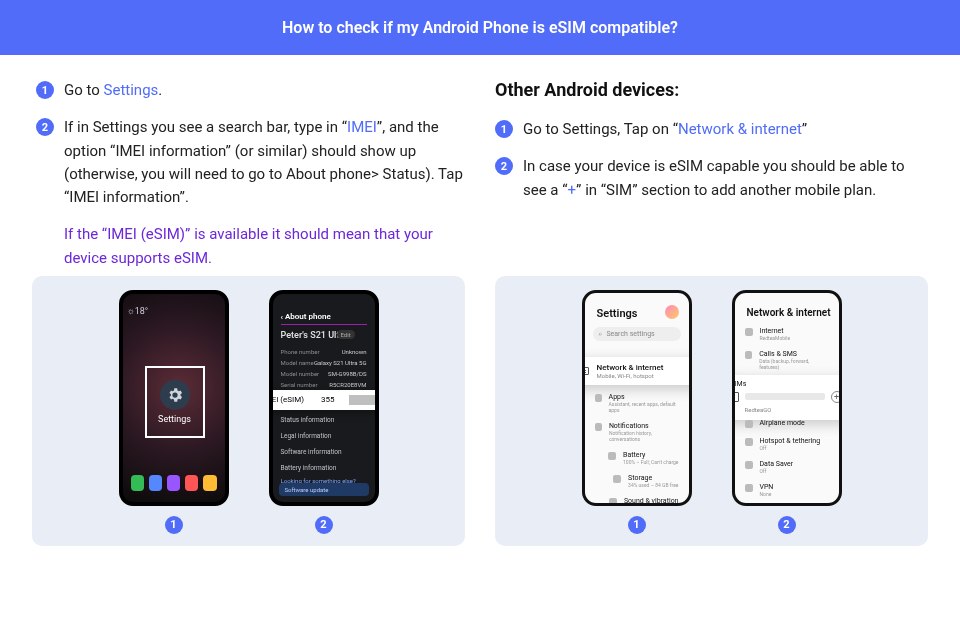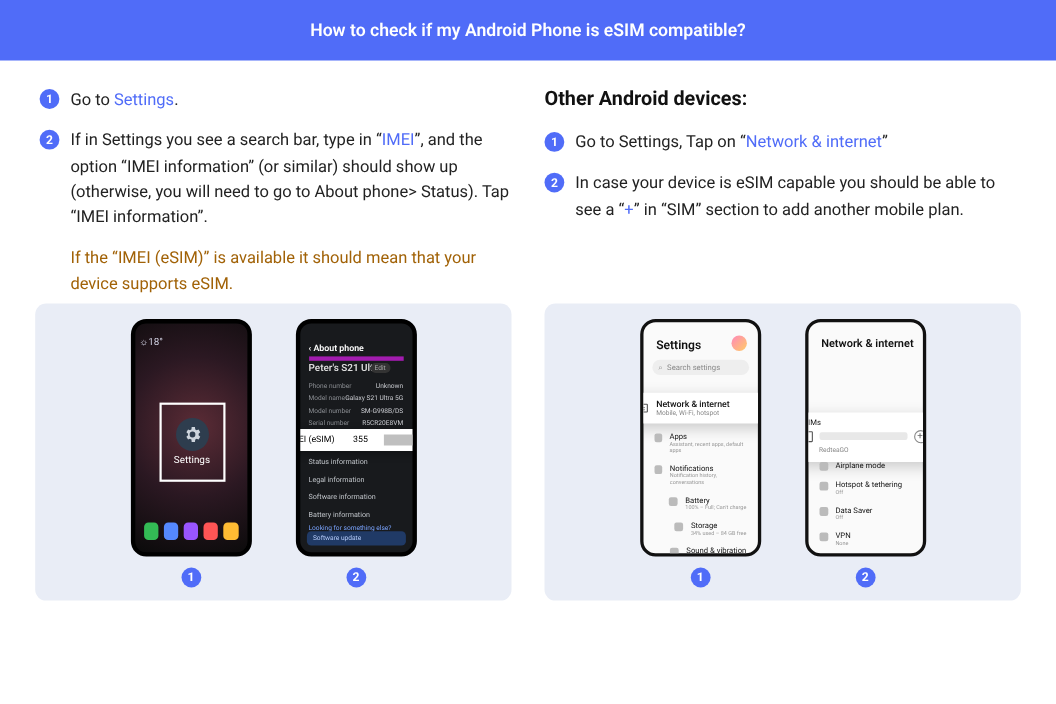--- a/index.html
+++ b/index.html
@@ -6,39 +6,39 @@
   body { font-family: -apple-system, BlinkMacSystemFont, "Segoe UI", Roboto, sans-serif; background: #fff; width: 960px; height: 640px; overflow: hidden; }
   .header { background: #506cf8; color: #fff; padding: 18px 0; text-align: center; }
   .header h1 { font-size: 16px; font-weight: 600; }
   .content { display: flex; gap: 30px; padding: 24px 36px 0 36px; }
   .col { flex: 1; }
   .col h2 { font-size: 18px; font-weight: 700; margin-bottom: 18px; color: #111; }
   .step { display: flex; align-items: flex-start; gap: 10px; margin-bottom: 14px; }
   .bullet { flex: 0 0 18px; width: 18px; height: 18px; border-radius: 50%; background: #506cf8; color: #fff; font-size: 11px; font-weight: 700; display: flex; align-items: center; justify-content: center; margin-top: 2px; }
   .step-text { font-size: 15px; line-height: 1.55; color: #222; }
   .step-text .link { color: #506cf8; }
-  .step-extra { margin-left: 28px; font-size: 15px; line-height: 1.55; color: #a16207; margin-top: 6px; }
+  .step-extra { margin-left: 28px; font-size: 15px; line-height: 1.55; color: #6d28d9; margin-top: 6px; }
   .shots-row { display: flex; gap: 30px; padding: 0 32px; margin-top: 6px; }
   .shots { flex: 1; background: #e9edf6; border-radius: 10px; padding: 14px 10px 12px 10px; display: flex; justify-content: center; gap: 40px; }
   .shot-col { display: flex; flex-direction: column; align-items: center; gap: 10px; }
   .shot-badge { width: 18px; height: 18px; border-radius: 50%; background: #506cf8; color: #fff; font-size: 11px; font-weight: 700; display: flex; align-items: center; justify-content: center; }
   .phone { width: 110px; height: 216px; border-radius: 14px; position: relative; overflow: hidden; }
   .phone.dark { background: #0a0a0a; border: 4px solid #000; }
   .phone.dark2 { background: #181a1d; border: 4px solid #000; }
   .phone.light { background: #fafafa; border: 3px solid #111; }
   
   .p1-wall { position:absolute; inset:0; background: radial-gradient(circle at 55% 45%, #5b2c36 0%, #2b1822 50%, #0a0a0a 100%);}
   .p1-clock { position:absolute; top:12px; left:4px; color:#ccd; font-size:9px;text-align:right; }
   .gear-box { position:absolute; top:72px; left:22px; width:60px; height:72px; border:2.5px solid #fff; display:flex; flex-direction:column; align-items:center; justify-content:center; gap:4px; }
   .gear-circ { width:30px; height:30px; border-radius:50%; background:#2e3d4e; display:flex; align-items:center; justify-content:center; }
   .gear-svg { width:18px; height:18px; }
   .gear-lab { color:#fff; font-size:9px; }
   .dock { position:absolute; bottom:8px; left:8px; right:8px; height:22px; display:flex; gap:5px; align-items:center; justify-content:center;}
   .dock span { width:16px; height:16px; border-radius:4px; }
-  .p2-title { position:absolute; top:18px; left:8px; right:8px; color:#fff; font-size:8px; font-weight:600; border-bottom:4px solid #a21caf; padding-bottom:3px;}
+  .p2-title { position:absolute; top:18px; left:8px; right:8px; color:#fff; font-size:8px; font-weight:600; border-bottom:1px solid #a21caf; padding-bottom:3px;}
   .p2-sub { position:absolute; top:36px; left:8px; color:#ddd; font-size:9px; font-weight:600;}
   .p2-edit { position:absolute; top:36px; left:64px; background:#333; color:#aaa; font-size:6px; padding:1px 4px; border-radius:6px;}
   .p2-rows { position:absolute; top:54px; left:8px; right:8px; display:flex; flex-direction:column; gap:4px;}
   .p2-row { display:flex; justify-content:space-between; font-size:6px; color:#8a8d92;}
   .p2-row .v { color:#c9cbd0; }
   .imei-pop { position:absolute; top:96px; left:-18px; width:140px; height:20px; background:#fff; border-radius:3px; box-shadow:0 2px 8px rgba(0,0,0,.35); display:flex; align-items:center; padding:0 8px; font-size:8px; color:#000; justify-content:space-between;}
   .imei-pop .mask { width:38px; height:10px; background:#bfbfbf;}
   .p2-list { position:absolute; top:122px; left:8px; right:8px; display:flex; flex-direction:column; gap:8px;}
   .p2-li { font-size:6.5px; color:#bfc3c8; }
   .p2-foot { position:absolute; bottom:6px; left:6px; right:6px; background:#203a66; border-radius:4px; padding:3px 6px; font-size:6px; color:#b7cdfb;}
@@ -235,20 +235,36 @@
                 <div class="tt">Sound &amp; vibration</div>
               </div>
             </div>
         </div>
       </div>
       <div class="shot-badge">1</div>
     </div>
     <div class="shot-col">
       <div class="phone light">
         <div class="p4-title">Network &amp; internet</div>
+        <div class="p4-list" style="top:34px">
+          <div class="p4-li">
+              <div class="dot"></div>
+              <div>
+                <div class="tt">Internet</div>
+                <div class="ss">RedteaMobile</div>
+              </div>
+            </div>
+          <div class="p4-li">
+              <div class="dot"></div>
+              <div>
+                <div class="tt">Calls &amp; SMS</div>
+                <div class="ss">Data (backup, forward, features)</div>
+              </div>
+            </div>
+        </div>
         <div class="sim-pop">
           <div class="hd">SIMs</div>
           <div class="row">
             <div class="sim-ic"></div>
             <div class="sim-bar"></div>
             <div class="sim-plus">+</div>
           </div>
           <div class="car">RedteaGO</div>
         </div>
         <div class="p4-list" style="top:126px">

